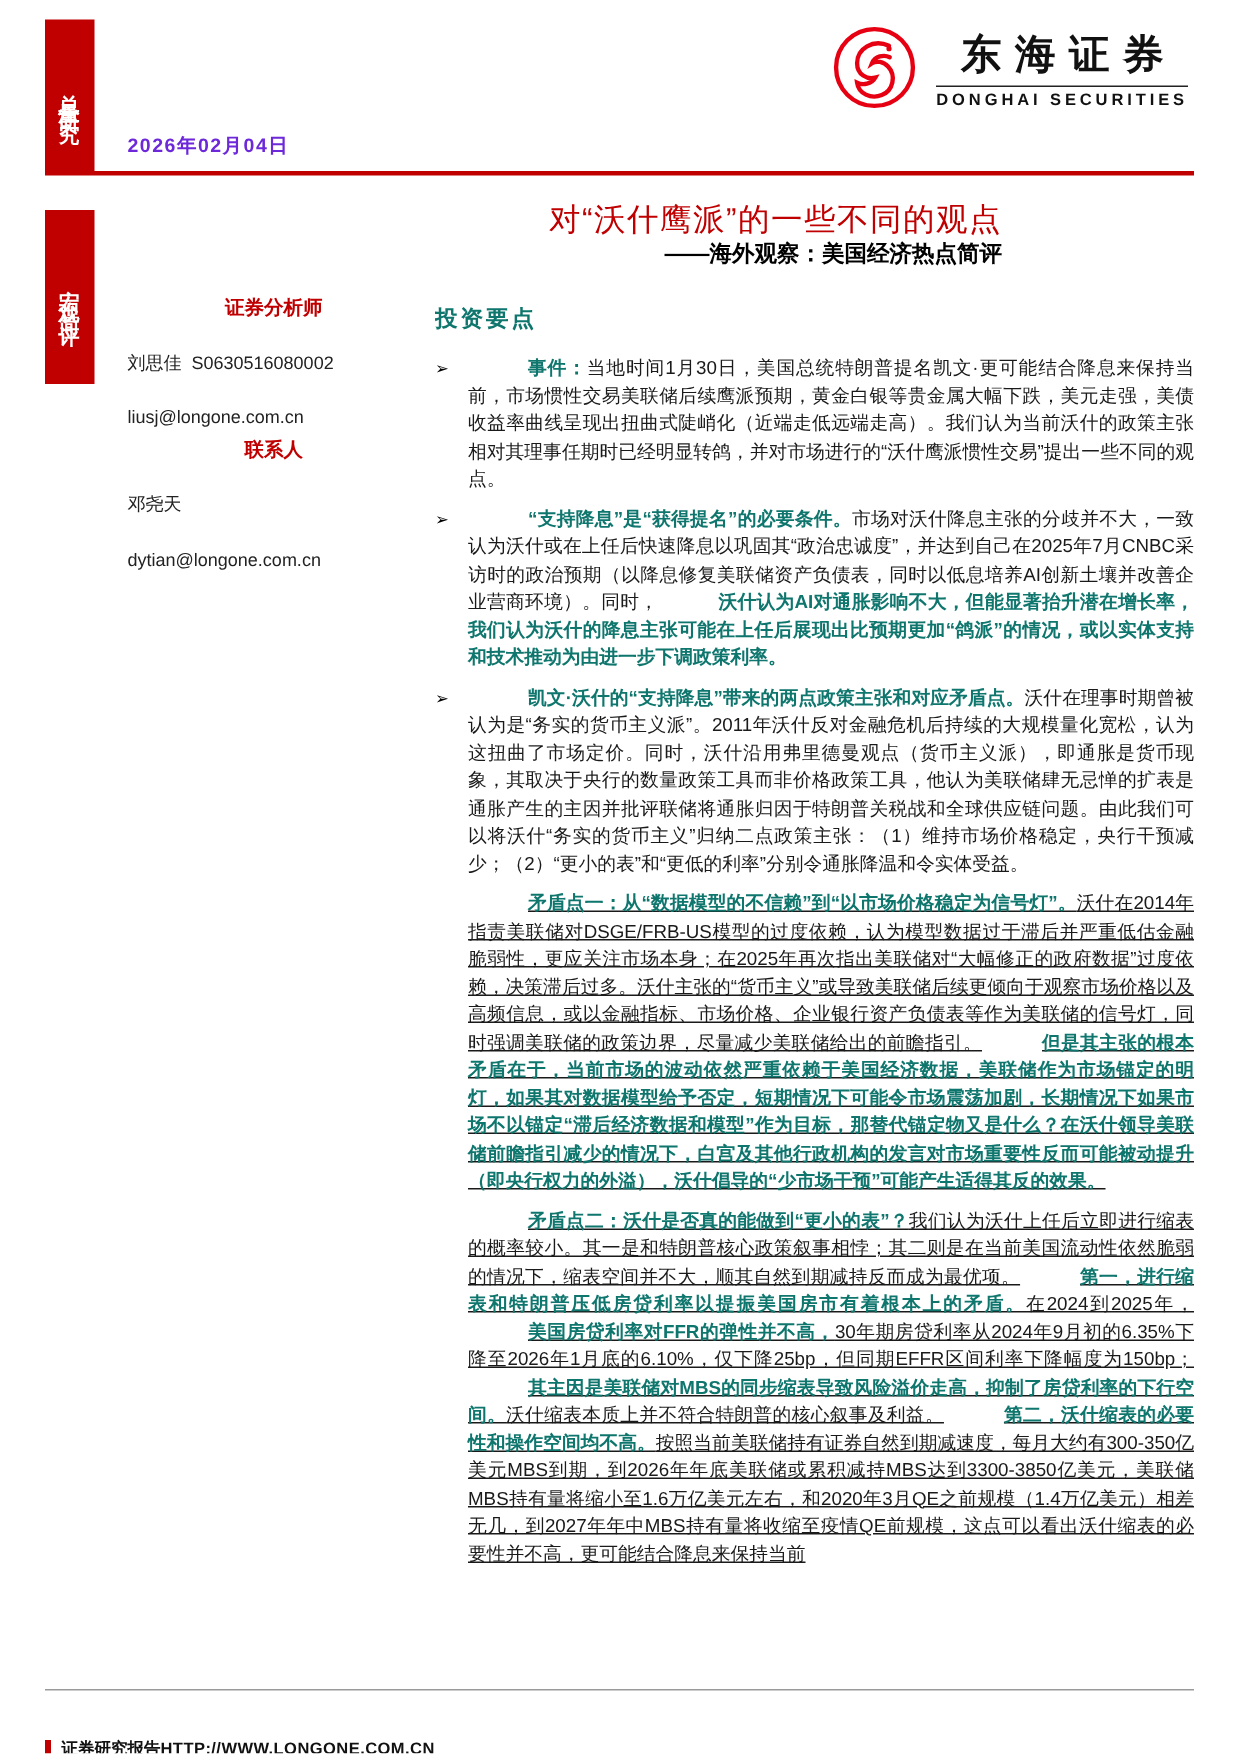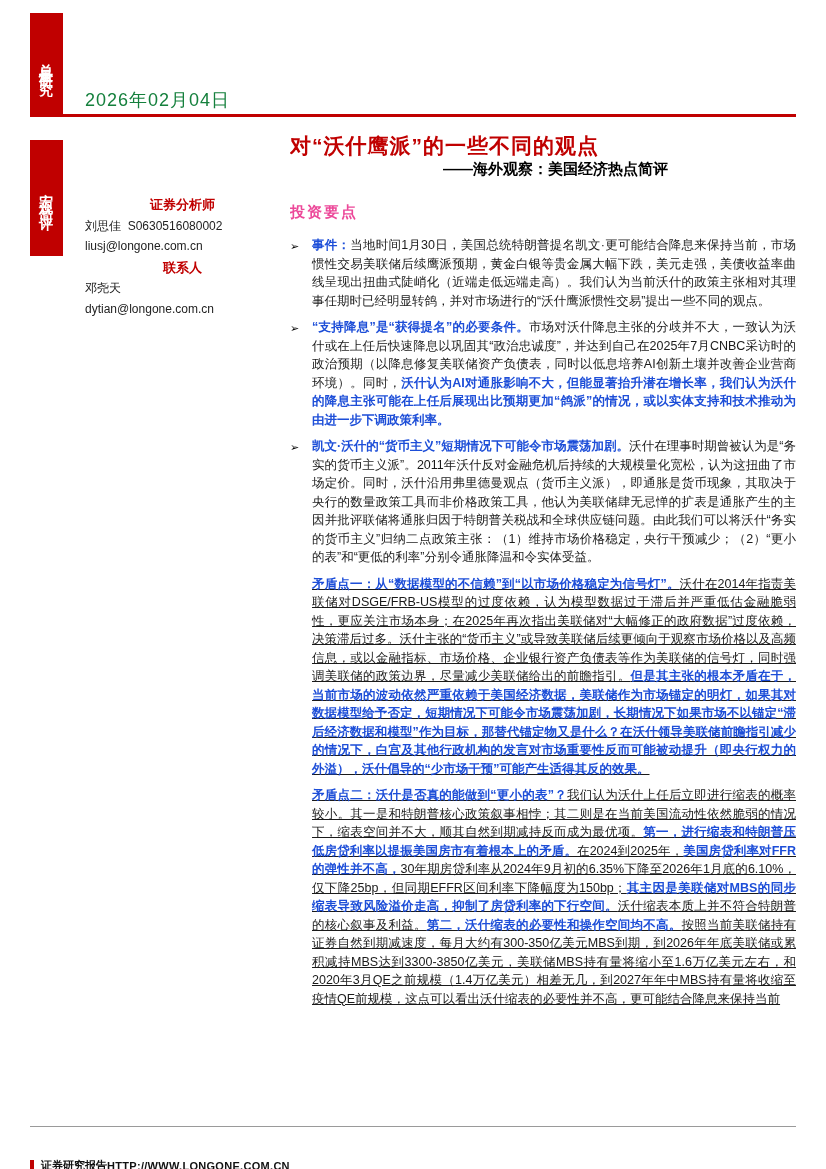--- a/index.html
+++ b/index.html
@@ -14,66 +14,78 @@
   .v-banner {
     position:absolute; left:30px; width:33px; background:#c00000; color:#ffffff;
     display:flex; align-items:center; justify-content:center;
     writing-mode:vertical-rl; text-orientation:upright;
     font-size:14px; font-weight:bold; letter-spacing:6px;
   }
   .banner-top { top:13px; height:101px; }
   .banner-side { top:140px; height:116px; letter-spacing:8px; }
   .report-date {
     position:absolute; left:85px; top:88px;
-    color:#15803d; font-size:18px; font-weight:normal; letter-spacing:1px;
+    color:#6d28d9; font-size:13px; font-weight:bold; letter-spacing:1px;
   }
   .header-rule { position:absolute; left:30px; top:114px; width:766px; height:3px; background:#c00000; }
   .logo { position:absolute; right:34px; top:16px; display:flex; align-items:center; gap:12px; }
   .logo-icon { width:58px; height:58px; }
   .logo-text { display:flex; flex-direction:column; align-items:center; }
   .logo-cn {
     font-family:"Liberation Serif","DejaVu Serif",serif;
     font-size:27px; font-weight:bold; color:#111; letter-spacing:9px;
     white-space:nowrap; padding-left:9px;
   }
   .logo-divider { width:100%; height:1px; background:#222; margin:3px 0 3px; }
   .logo-en { font-size:11px; font-weight:bold; color:#111; letter-spacing:2.6px; white-space:nowrap; }
   
   .analyst { position:absolute; left:85px; top:196px; width:195px; font-size:12px; line-height:1.35; }
   .red-label { color:#c00000; font-weight:bold; font-size:13px;text-align:center; }
-  .analyst .row { margin-top:4px; color:#222; }
+  .analyst .row { margin-top:20px; color:#222; }
   .analyst .gap { margin-top:5px; }
   
   .main { position:absolute; left:290px; top:132px; width:506px; height:975px; overflow:hidden; }
   .title-block { margin-right:128px; }
-  .report-title { font-size:21px; font-weight:bold; color:#c00000; text-align:left; letter-spacing:1px; }
+  .report-title { font-size:21px; font-weight:normal; color:#c00000; text-align:right; letter-spacing:1px; }
   .report-subtitle { text-align:right; font-size:15px; font-weight:bold; color:#000; }
-  .section-title { color:#ec4899; font-weight:bold; font-size:15px; letter-spacing:2px; margin:24px 0 14px; }
+  .section-title { color:#0f766e; font-weight:bold; font-size:15px; letter-spacing:2px; margin:24px 0 14px; }
   .para { display:flex; margin-bottom:8px; font-size:12.5px; line-height:18.5px; text-align:justify; color:#1a1a1a; }
   .para .marker { flex:none; width:22px; font-size:11px; padding-top:1px; color:#000; }
   .para.indent { padding-left:22px;text-decoration:underline; }
-  .para .b { font-weight:bold; color:#1d4ed8; }
+  .para .b { font-weight:bold; color:#0f766e;margin-left:40px; }
   
   .footer-rule { position:absolute; left:30px; top:1126px; width:766px; height:1px; background:#9a9a9a; }
   .footer { position:absolute; left:30px; top:1138px; width:714px; display:flex; align-items:center; font-size:11px; font-weight:bold; color:#111; }
   .footer-accent { display:inline-block; width:4px; height:12px; background:#c00000; margin-right:7px; }
   .footer-url { letter-spacing:0.3px; }
   .footer-right { margin-left:auto;margin-top:40px; }
 </style>
 </head>
 <body>
 
 <div class="page">
 
   <div class="v-banner banner-top">
     <span>总量研究</span>
   </div>
 
   <div class="report-date">2026年02月04日</div>
 
+  <div class="logo">
+    <svg class="logo-icon" viewBox="0 0 60 60" aria-hidden="true">
+      <circle cx="30" cy="30" r="26.5" fill="none" stroke="#e60012" stroke-width="3"></circle>
+      <path d="M40 15 c-11 -5 -22 2 -22 12 0 8 7 11.5 12.5 10 -2.5 4.5 -8.5 5.5 -12.5 3.5 1 7.5 9.5 11.5 17 8.5 8 -3.2 10 -13.5 4.5 -19.5 -3.2 -3.6 -8.2 -4.4 -11.2 -2.4 2 -5 8.2 -6.2 12.2 -4.2" fill="none" stroke="#e60012" stroke-width="3" stroke-linecap="round"></path>
+      <circle cx="40" cy="17" r="1.8" fill="#e60012"></circle>
+    </svg>
+    <div class="logo-text">
+      <div class="logo-cn">东海证券</div>
+      <div class="logo-divider"></div>
+      <div class="logo-en">DONGHAI SECURITIES</div>
+    </div>
+  </div>
 
   <div class="header-rule"></div>
 
   <div class="v-banner banner-side">
     <span>宏观简评</span>
   </div>
 
   <div class="analyst">
     <div class="red-label">证券分析师</div>
     <div class="row">
@@ -95,21 +107,21 @@
         <div class="para">
           <span class="marker">➢</span>
           <div><span class="b">事件：</span><span>当地时间1月30日，美国总统特朗普提名凯文·更可能结合降息来保持当前，市场惯性交易美联储后续鹰派预期，黄金白银等贵金属大幅下跌，美元走强，美债收益率曲线呈现出扭曲式陡峭化（近端走低远端走高）。我们认为当前沃什的政策主张相对其理事任期时已经明显转鸽，并对市场进行的“沃什鹰派惯性交易”提出一些不同的观点。</span></div>
         </div>
         <div class="para">
           <span class="marker">➢</span>
           <div><span class="b">“支持降息”是“获得提名”的必要条件。</span><span>市场对沃什降息主张的分歧并不大，一致认为沃什或在上任后快速降息以巩固其“政治忠诚度”，并达到自己在2025年7月CNBC采访时的政治预期（以降息修复美联储资产负债表，同时以低息培养AI创新土壤并改善企业营商环境）。同时，</span><span class="b">沃什认为AI对通胀影响不大，但能显著抬升潜在增长率，我们认为沃什的降息主张可能在上任后展现出比预期更加“鸽派”的情况，或以实体支持和技术推动为由进一步下调政策利率。</span></div>
         </div>
         <div class="para">
           <span class="marker">➢</span>
-          <div><span class="b">凯文·沃什的“货币主义”短期情况下可能令市场震荡加剧。</span><span>沃什在理事时期曾被认为是“务实的货币主义派”。2011年沃什反对金融危机后持续的大规模量化宽松，认为这扭曲了市场定价。同时，沃什沿用弗里德曼观点（货币主义派），即通胀是货币现象，其取决于央行的数量政策工具而非价格政策工具，他认为美联储肆无忌惮的扩表是通胀产生的主因并批评联储将通胀归因于特朗普关税战和全球供应链问题。由此我们可以将沃什“务实的货币主义”归纳二点政策主张：（1）维持市场价格稳定，央行干预减少；（2）“更小的表”和“更低的利率”分别令通胀降温和令实体受益。</span></div>
+          <div><span class="b">凯文·沃什的“支持降息”带来的两点政策主张和对应矛盾点。</span><span>沃什在理事时期曾被认为是“务实的货币主义派”。2011年沃什反对金融危机后持续的大规模量化宽松，认为这扭曲了市场定价。同时，沃什沿用弗里德曼观点（货币主义派），即通胀是货币现象，其取决于央行的数量政策工具而非价格政策工具，他认为美联储肆无忌惮的扩表是通胀产生的主因并批评联储将通胀归因于特朗普关税战和全球供应链问题。由此我们可以将沃什“务实的货币主义”归纳二点政策主张：（1）维持市场价格稳定，央行干预减少；（2）“更小的表”和“更低的利率”分别令通胀降温和令实体受益。</span></div>
         </div>
         <div class="para indent">
           <div><span class="b">矛盾点一：从“数据模型的不信赖”到“以市场价格稳定为信号灯”。</span><span>沃什在2014年指责美联储对DSGE/FRB-US模型的过度依赖，认为模型数据过于滞后并严重低估金融脆弱性，更应关注市场本身；在2025年再次指出美联储对“大幅修正的政府数据”过度依赖，决策滞后过多。沃什主张的“货币主义”或导致美联储后续更倾向于观察市场价格以及高频信息，或以金融指标、市场价格、企业银行资产负债表等作为美联储的信号灯，同时强调美联储的政策边界，尽量减少美联储给出的前瞻指引。</span><span class="b">但是其主张的根本矛盾在于，当前市场的波动依然严重依赖于美国经济数据，美联储作为市场锚定的明灯，如果其对数据模型给予否定，短期情况下可能令市场震荡加剧，长期情况下如果市场不以锚定“滞后经济数据和模型”作为目标，那替代锚定物又是什么？在沃什领导美联储前瞻指引减少的情况下，白宫及其他行政机构的发言对市场重要性反而可能被动提升（即央行权力的外溢），沃什倡导的“少市场干预”可能产生适得其反的效果。</span></div>
         </div>
         <div class="para indent">
           <div><span class="b">矛盾点二：沃什是否真的能做到“更小的表”？</span><span>我们认为沃什上任后立即进行缩表的概率较小。其一是和特朗普核心政策叙事相悖；其二则是在当前美国流动性依然脆弱的情况下，缩表空间并不大，顺其自然到期减持反而成为最优项。</span><span class="b">第一，进行缩表和特朗普压低房贷利率以提振美国房市有着根本上的矛盾。</span><span>在2024到2025年，</span><span class="b">美国房贷利率对FFR的弹性并不高，</span><span>30年期房贷利率从2024年9月初的6.35%下降至2026年1月底的6.10%，仅下降25bp，但同期EFFR区间利率下降幅度为150bp；</span><span class="b">其主因是美联储对MBS的同步缩表导致风险溢价走高，抑制了房贷利率的下行空间。</span><span>沃什缩表本质上并不符合特朗普的核心叙事及利益。</span><span class="b">第二，沃什缩表的必要性和操作空间均不高。</span><span>按照当前美联储持有证券自然到期减速度，每月大约有300-350亿美元MBS到期，到2026年年底美联储或累积减持MBS达到3300-3850亿美元，美联储MBS持有量将缩小至1.6万亿美元左右，和2020年3月QE之前规模（1.4万亿美元）相差无几，到2027年年中MBS持有量将收缩至疫情QE前规模，这点可以看出沃什缩表的必要性并不高，更可能结合降息来保持当前</span></div>
         </div>
       </div>
   </div>
 

